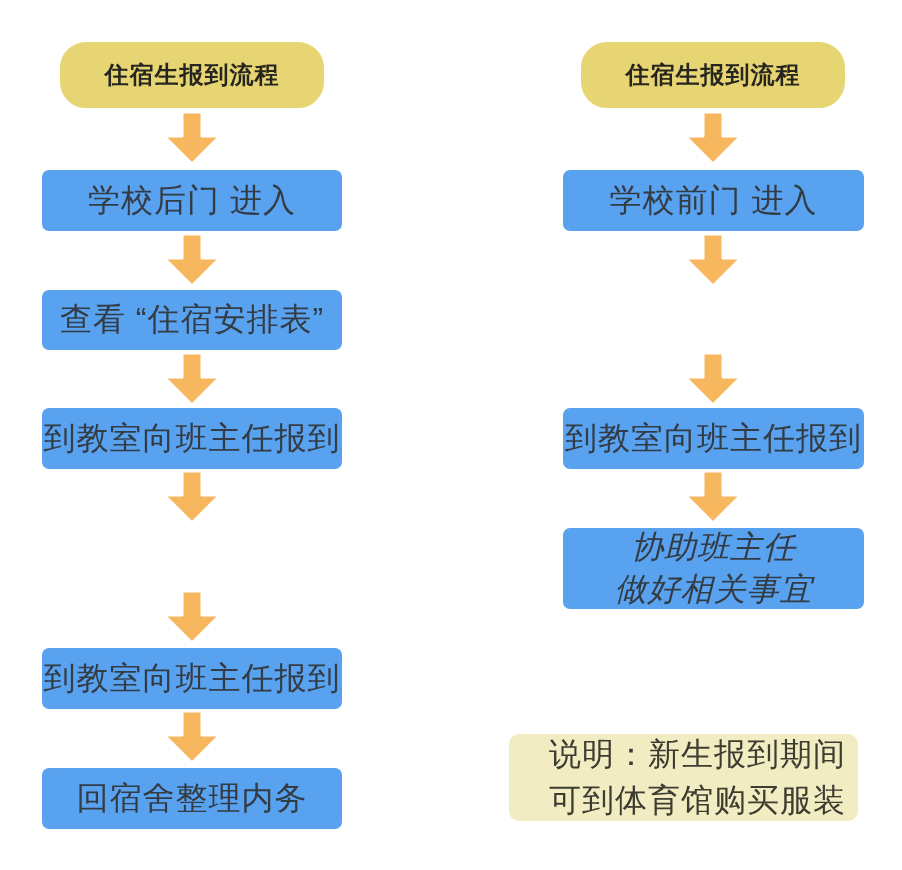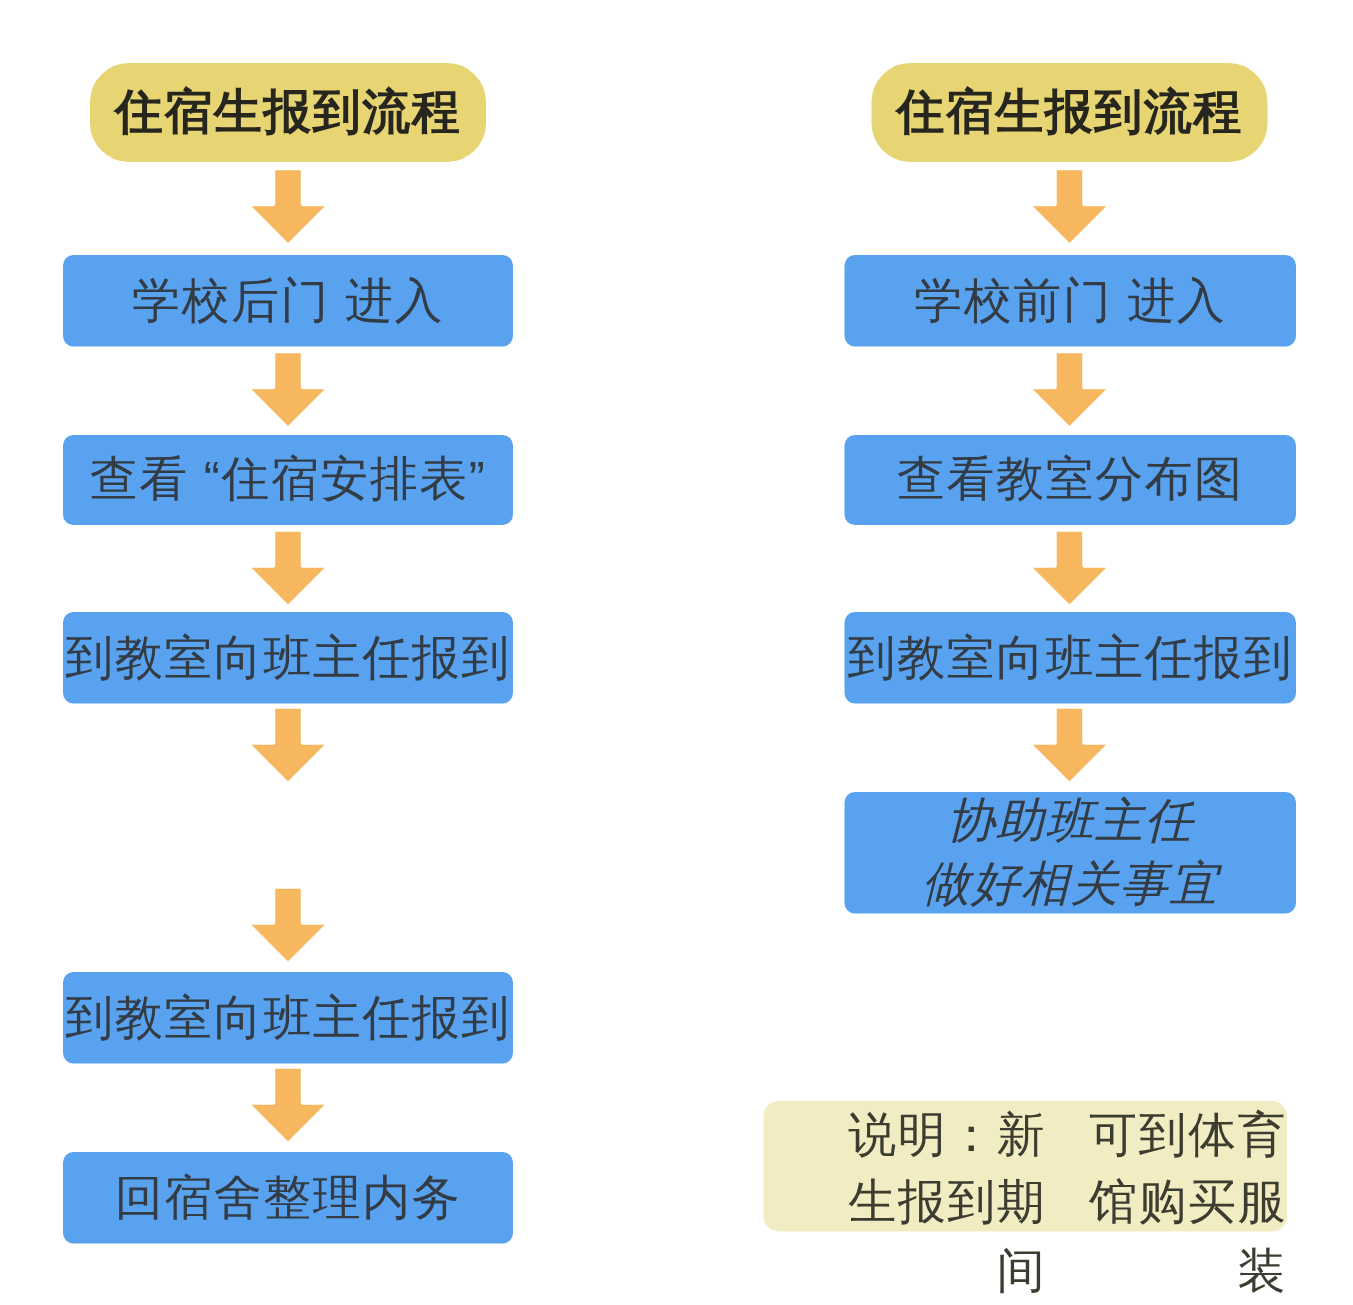--- a/index.html
+++ b/index.html
@@ -13,21 +13,21 @@
   .canvas{position:absolute;left:0;top:0;width:902px;height:870px;}
 
   .pill{
     position:absolute;
     width:272px;height:74px;
     box-sizing:border-box;
     background:var(--header-fill,#e7d573);
     border:4px solid var(--outline,#ffffff);
     border-radius:30px;
     display:flex;align-items:center;justify-content:center;
-    font-size:32px;font-weight:700;
+    font-size:24px;font-weight:700;
     color:var(--header-text,#26261e);
     letter-spacing:1px;
     text-align:right;
   }
 
   .step{
     position:absolute;
     box-sizing:border-box;
     background:var(--box-fill,#58a2ef);
     border:3px solid var(--outline,#ffffff);
@@ -47,27 +47,27 @@
   .arrow polygon{stroke:var(--outline,#ffffff);stroke-width:3;stroke-linejoin:round;}
 
   .note{
     position:absolute;
     left:505px;top:730px;
     width:357px;height:95px;
     box-sizing:border-box;
     background:var(--note-fill,#f2ecc3);
     border:4px solid var(--outline,#ffffff);
     border-radius:14px;
-    display:flex;flex-direction:row;justify-content:center;
+    display:flex;flex-direction:column;justify-content:center;
     padding-left:28px;
     font-size:32px;
     color:var(--note-text,#3d3c31);
     letter-spacing:1px;
     line-height:1.42;
-    text-align:right;
+    text-align:center;
   }
 </style>
 </head>
 <body>
 
 <div class="canvas">
 
   <div class="pill" style="left:56px;top:38px">住宿生报到流程</div>
 
   <svg class="arrow" style="left:160px;top:110px" viewBox="0 0 64 56">
@@ -110,21 +110,20 @@
   <svg class="arrow" style="left:681px;top:110px" viewBox="0 0 64 56">
     <polygon points="22,2 42,2 42,26 60,26 32,54 4,26 22,26" fill="#f6b75e"></polygon>
   </svg>
 
   <div class="step step-r" style="top:167px">学校前门 进入</div>
 
   <svg class="arrow" style="left:681px;top:232px" viewBox="0 0 64 56">
     <polygon points="22,2 42,2 42,26 60,26 32,54 4,26 22,26" fill="#f6b75e"></polygon>
   </svg>
 
-  <div class="step step-r" style="top:287px;height:66px">查看教室分布图</div>
 
   <svg class="arrow" style="left:681px;top:351px" viewBox="0 0 64 56">
     <polygon points="22,2 42,2 42,26 60,26 32,54 4,26 22,26" fill="#f6b75e"></polygon>
   </svg>
 
   <div class="step step-r" style="top:405px">到教室向班主任报到</div>
 
   <svg class="arrow" style="left:681px;top:469px" viewBox="0 0 64 56">
     <polygon points="22,2 42,2 42,26 60,26 32,54 4,26 22,26" fill="#f6b75e"></polygon>
   </svg>

